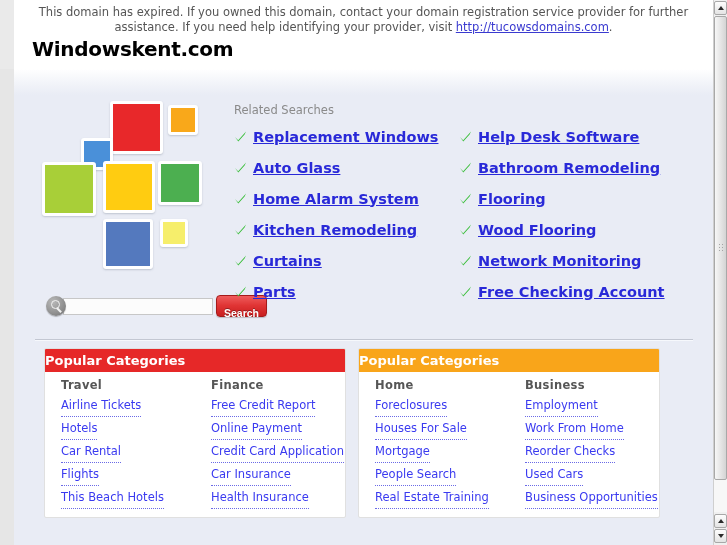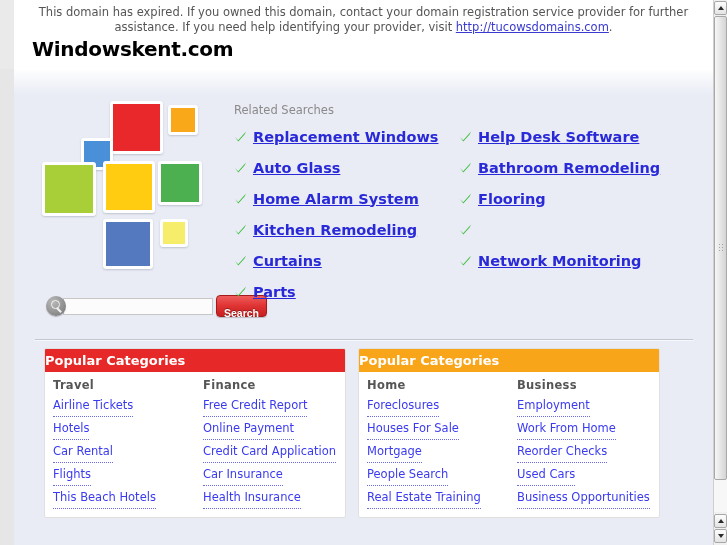--- a/index.html
+++ b/index.html
@@ -223,21 +223,21 @@
     font-weight: bold;
   }
   .cat-head.red { background: #e62828; }
   .cat-head.orange { background: #f9a51a; }
   .cat-body {
     display: flex;
     padding: 6px 0 8px 0;
   }
   .cat-col {
     width: 150px;
-    padding-left: 8px;
+    padding-left: 16px;
   }
   .cat-col h4 {
     margin: 0 0 2px 0;
     font-size: 11.5px;
     font-weight: bold;
     color: #565656;
     letter-spacing: 0.3px;
   }
   .cat-col a {
     display: block;
@@ -419,28 +419,37 @@
                 </svg>
               </span>
             <a href="#">Flooring</a>
           </div>
           <div class="rs-item">
             <span class="check">
                 <svg width="13" height="13" viewBox="0 0 13 13">
                   <path d="M1 7 L4.2 10.3 L12 1.6 L10.6 4.6 L4.3 11.6 Z" fill="#3BBF3B"></path>
                 </svg>
               </span>
+            <a href="#">Wood Flooring</a>
           </div>
           <div class="rs-item">
             <span class="check">
                 <svg width="13" height="13" viewBox="0 0 13 13">
                   <path d="M1 7 L4.2 10.3 L12 1.6 L10.6 4.6 L4.3 11.6 Z" fill="#3BBF3B"></path>
                 </svg>
               </span>
             <a href="#">Network Monitoring</a>
+          </div>
+          <div class="rs-item">
+            <span class="check">
+                <svg width="13" height="13" viewBox="0 0 13 13">
+                  <path d="M1 7 L4.2 10.3 L12 1.6 L10.6 4.6 L4.3 11.6 Z" fill="#3BBF3B"></path>
+                </svg>
+              </span>
+            <a href="#">Free Checking Account</a>
           </div>
         </div>
 
       </div>
     </div>
 
     <div class="divider"></div>
 
     <div class="cats">
 

